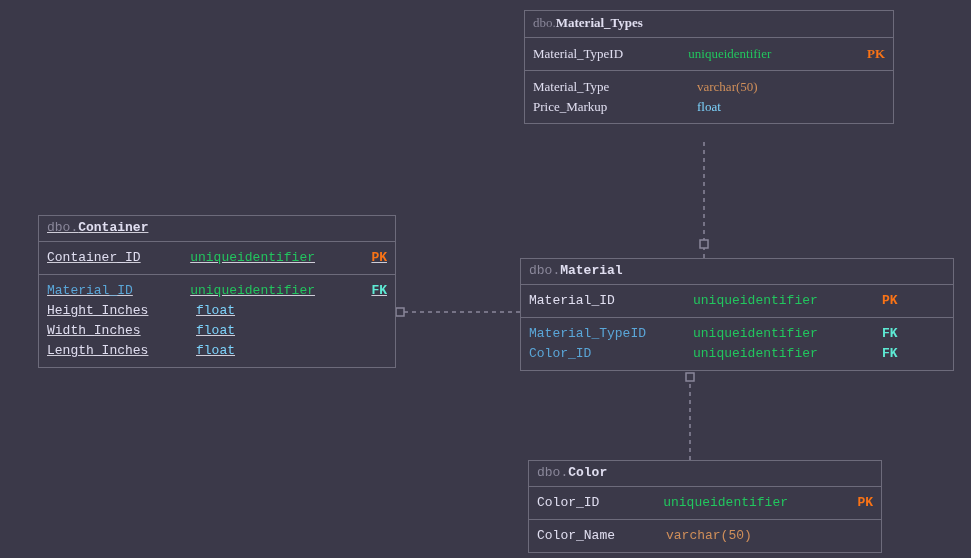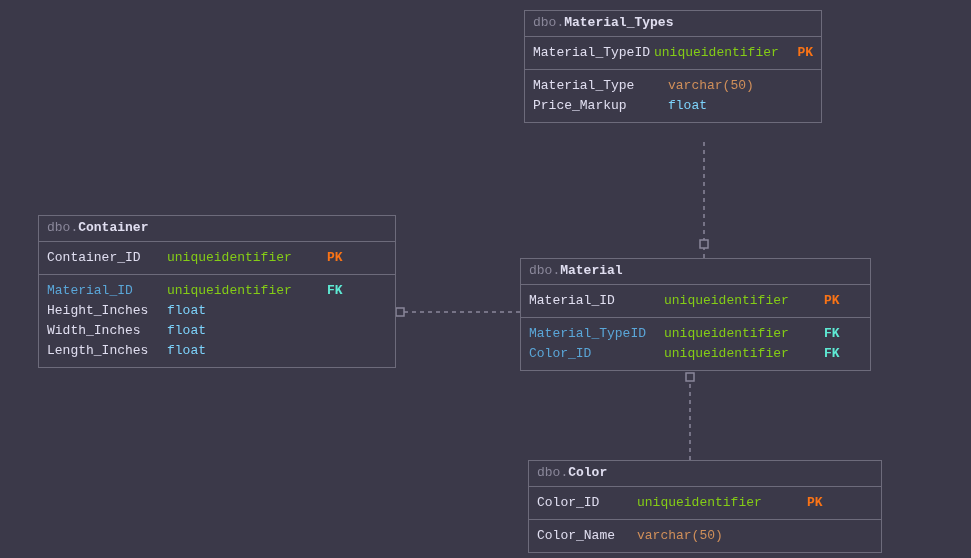--- a/index.html
+++ b/index.html
@@ -27,24 +27,25 @@
   .title .tname{color:#e0def0;font-weight:bold;}
   .section{
     border-top:1px solid #6d6b7b;
     padding:6px 8px;
   }
   .row{
     display:flex;
     align-items:baseline;
     line-height:20px;
     font-size:13px;
+    gap:29px;
   }
   .col-name.white{color:#e0def0;}
   .col-name.fk{color:#5aa6d8;}
-  .col-type.uid{color:#84cc16;}
+  .col-type.uid{color:#22c55e;}
   .col-type.vc{color:#d08f5a;text-align:right;}
   .col-type.fl{color:#7dd3fc;text-align:center;}
   .key{color:#f97316;font-weight:bold;}
   .key.fk{color:#5eead4;}
   svg.connectors{
     position:absolute;left:0;top:0;width:971px;height:558px;
     pointer-events:none;
   }
 </style>
 </head>
@@ -57,21 +58,21 @@
     <line x1="704" y1="142" x2="704" y2="258" stroke="#8a879a" stroke-width="1.5" stroke-dasharray="4 4"></line>
     <rect x="700" y="240" width="8" height="8" fill="#3b3949" stroke="#8a879a" stroke-width="1.5"></rect>
 
     <line x1="520" y1="312" x2="395" y2="312" stroke="#8a879a" stroke-width="1.5" stroke-dasharray="4 4"></line>
     <rect x="396" y="308" width="8" height="8" fill="#3b3949" stroke="#8a879a" stroke-width="1.5"></rect>
 
     <line x1="690" y1="460" x2="690" y2="372" stroke="#8a879a" stroke-width="1.5" stroke-dasharray="4 4"></line>
     <rect x="686" y="373" width="8" height="8" fill="#3b3949" stroke="#8a879a" stroke-width="1.5"></rect>
   </svg>
 
-  <div class="table" style="left:524px;top:10px;width:298px;">
+  <div class="table" style="left:524px;top:10px;width:370px;font-family:Liberation Serif, serif;">
     <div class="title">
       <span class="schema">dbo.</span><span class="tname">Material_Types</span>
     </div>
     <div class="section">
       <div class="row">
         <span class="col-name white" style="width:135px">Material_TypeID</span>
         <span class="col-type uid" style="width:160px">uniqueidentifier</span>
         <span class="key">PK</span>
       </div>
     </div>
@@ -80,21 +81,21 @@
         <span class="col-name white" style="width:135px">Material_Type</span>
         <span class="col-type vc">varchar(50)</span>
       </div>
       <div class="row">
         <span class="col-name white" style="width:135px">Price_Markup</span>
         <span class="col-type fl">float</span>
       </div>
     </div>
   </div>
 
-  <div class="table" style="left:38px;top:215px;width:358px;">
+  <div class="table" style="left:38px;top:215px;width:358px;text-decoration:underline;">
     <div class="title">
       <span class="schema">dbo.</span><span class="tname">Container</span>
     </div>
     <div class="section">
       <div class="row">
         <span class="col-name white" style="width:120px">Container_ID</span>
         <span class="col-type uid" style="width:160px">uniqueidentifier</span>
         <span class="key">PK</span>
       </div>
     </div>
@@ -112,21 +113,21 @@
         <span class="col-name white" style="width:120px">Width_Inches</span>
         <span class="col-type fl">float</span>
       </div>
       <div class="row">
         <span class="col-name white" style="width:120px">Length_Inches</span>
         <span class="col-type fl">float</span>
       </div>
     </div>
   </div>
 
-  <div class="table" style="left:520px;top:258px;width:351px;">
+  <div class="table" style="left:520px;top:258px;width:434px;">
     <div class="title">
       <span class="schema">dbo.</span><span class="tname">Material</span>
     </div>
     <div class="section">
       <div class="row">
         <span class="col-name white" style="width:135px">Material_ID</span>
         <span class="col-type uid" style="width:160px">uniqueidentifier</span>
         <span class="key">PK</span>
       </div>
     </div>

